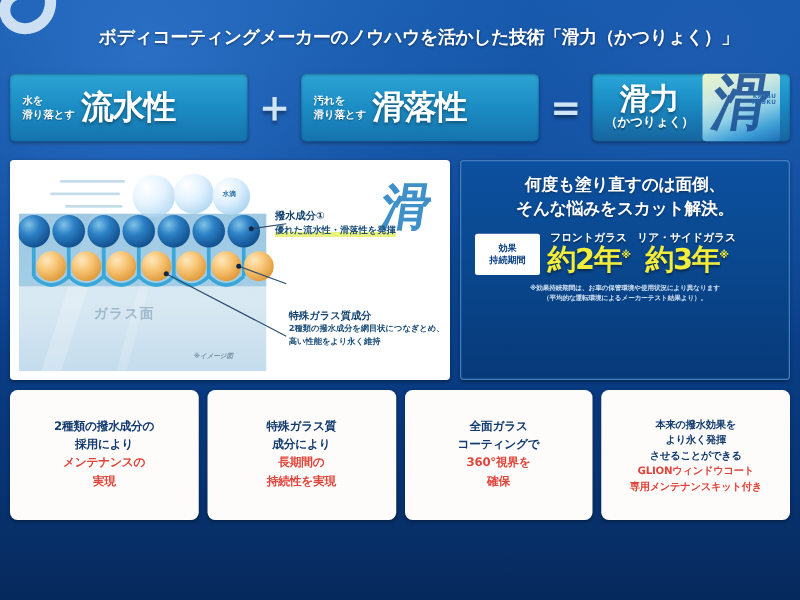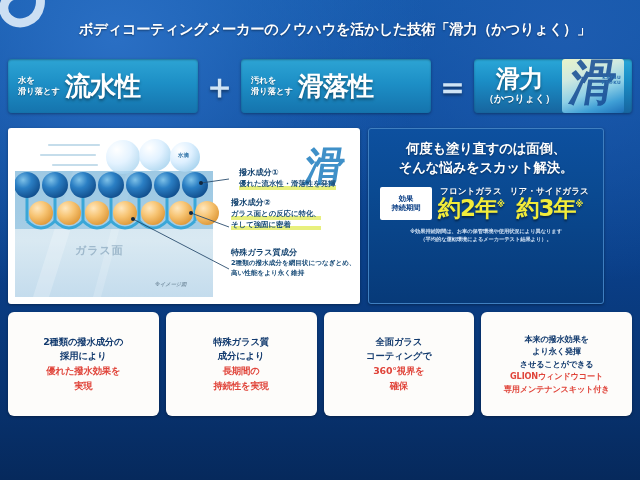--- a/index.html
+++ b/index.html
@@ -84,21 +84,21 @@
   .lbl .hd{font-size:8.2px;color:#12426f;display:block;margin-bottom:1px;}
   .lbl .bd{font-size:7.4px;color:#1b4e7a;display:block;line-height:1.45;
     background:linear-gradient(transparent 62%, #e8f07e 62%, #e8f07e 96%, transparent 96%);}
   .lbl .bd.plain{background:none;}
   .waterlbl{position:absolute;font-size:5.4px;font-weight:bold;color:#2a6fa5;}
   .glasslbl{position:absolute;font-size:11px;font-weight:bold;color:#9fb9cc;letter-spacing:1px;}
   .imglbl{position:absolute;font-size:5.2px;font-weight:bold;color:#7d96a8;font-style:italic;}
 
   
   .promise{
-    width:236px;height:176px;border-radius:3px;box-sizing:border-box;
+    width:264px;height:176px;border-radius:3px;box-sizing:border-box;
     background:linear-gradient(180deg,#0c4f9e 0%,#0a4párt 1%,#09468d 40%,#073a79 100%);
     background:linear-gradient(180deg,#0d509f 0%,#0a4governed 1%,#09468d 40%,#073a79 100%);
     background:linear-gradient(180deg,#0d509f 0%,#0a4a92 35%,#073a79 100%);
     border:1px solid #3f7fc0;position:relative;padding:10px 8px 6px;
     box-shadow:0 1px 3px rgba(0,0,0,.35);
   }
   .pr-h{font-size:13.4px;font-weight:bold;color:#fff;text-align:center;line-height:1.45;
     text-shadow:0 1px 2px rgba(0,0,0,.4);letter-spacing:-.2px;}
   .pr-sub{display:flex;align-items:center;justify-content:center;gap:7px;margin-top:7px;}
   .pr-sub .rule{width:34px;height:2px;background:#bcd6ef;border-radius:1px;}
@@ -274,30 +274,25 @@
         </svg>
 
         <div class="dglogo">滑</div>
 
         <div class="waterlbl" style="left:163px;top:17px;">水滴</div>
 
         <div class="glasslbl" style="left:60px;top:108px;">ガラス面</div>
 
         <div class="imglbl" style="left:140px;top:146px;">※イメージ図</div>
 
-        <div class="lbl" style="left:224px;top:32px;">
+        <div class="lbl" style="left:205px;top:32px;">
           <span class="hd">撥水成分①</span>
           <span class="bd">優れた流水性・滑落性を発揮</span>
         </div>
 
-        <div class="lbl" style="left:216px;top:62px;">
-          <span class="hd">撥水成分②</span>
-          <span class="bd">ガラス面との反応に特化、</span>
-          <span class="bd">そして強固に密着</span>
-        </div>
 
         <div class="lbl" style="left:216px;top:112px;">
           <span class="hd">特殊ガラス質成分</span>
           <span class="bd plain" style="font-size:6.6px;">2種類の撥水成分を網目状につなぎとめ、</span>
           <span class="bd plain" style="font-size:6.6px;">高い性能をより永く維持</span>
         </div>
       </div>
     </div>
 
     <div class="promise">
@@ -327,21 +322,21 @@
         <span>（平均的な運転環境によるメーカーテスト結果より）。</span>
       </div>
     </div>
   </div>
 
   <div class="benefits">
 
     <div class="bcard b1">
       <span class="ln dark">2種類の撥水成分の</span>
       <span class="ln dark">採用により</span>
-      <span class="ln red">優れた撥水効果を</span>
+      <span class="ln red">メンテナンスの</span>
       <span class="ln red">実現</span>
     </div>
 
     <div class="bcard b2">
       <span class="ln dark">特殊ガラス質</span>
       <span class="ln dark">成分により</span>
       <span class="ln red">長期間の</span>
       <span class="ln red">持続性を実現</span>
     </div>
 

